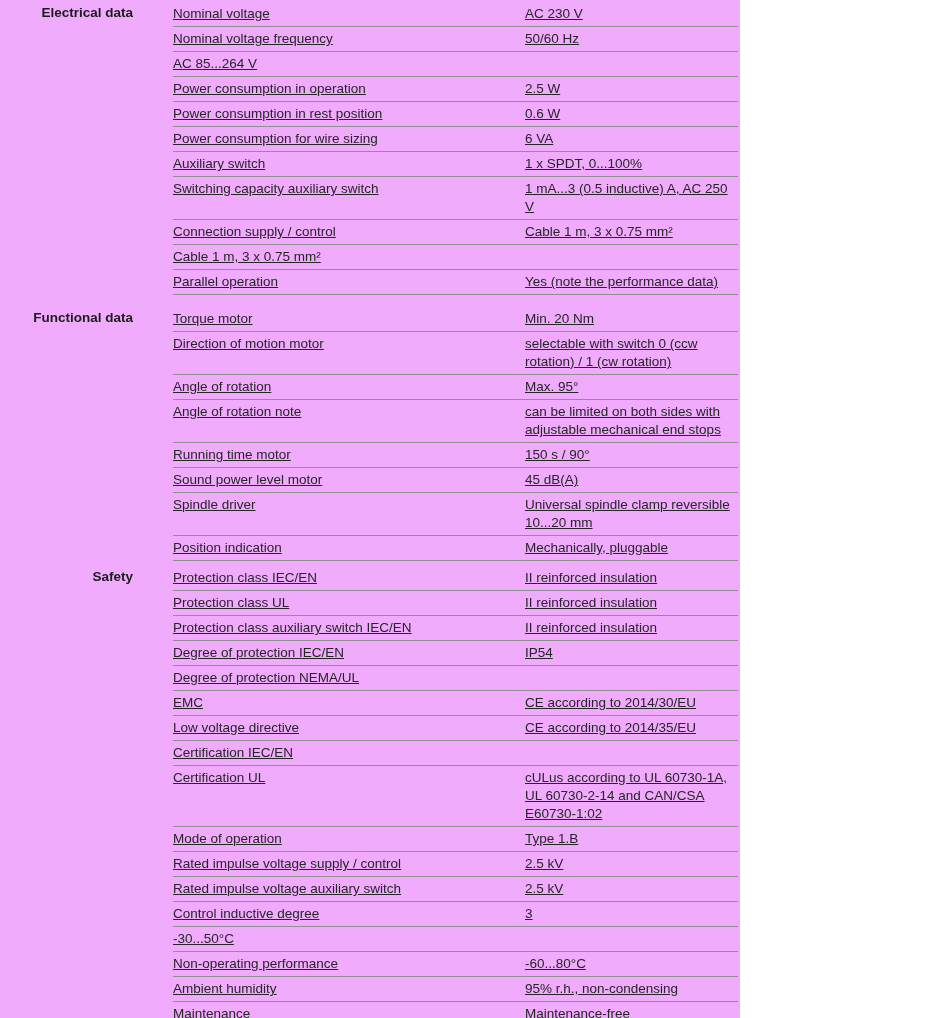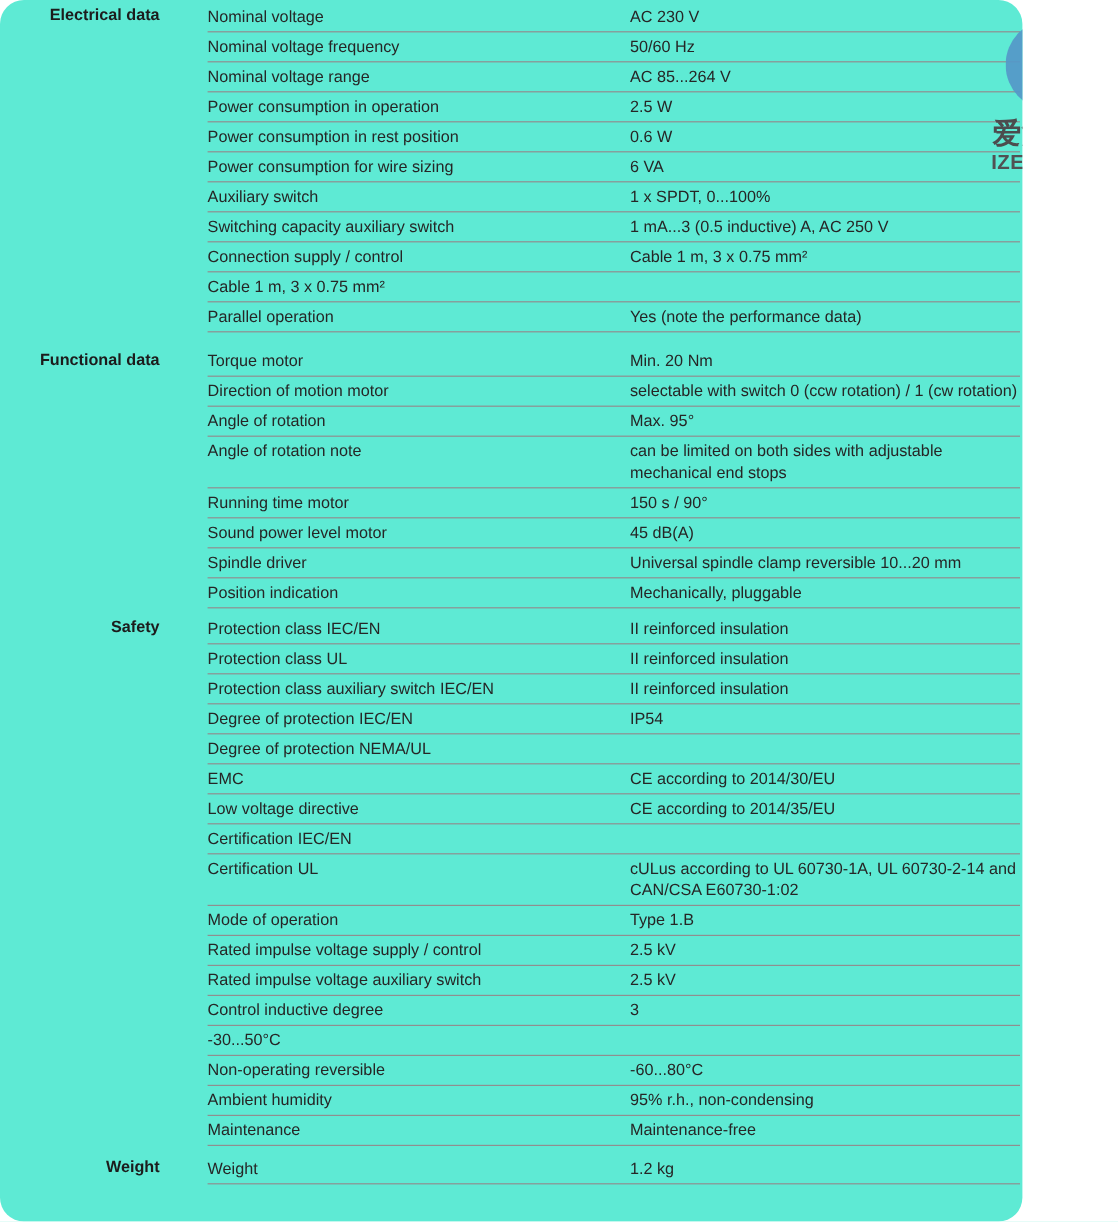--- a/index.html
+++ b/index.html
@@ -1,41 +1,40 @@
 <!DOCTYPE html>
 <html><head>
 <meta charset="utf-8">
 <style>
   html, body { margin: 0; padding: 0; background: #ffffff; }
   .page {
     position: relative;
-    width: 852px;
+    width: 740px;
     height: 1018px;
-    background: #5eead4;
+    background: #f0abfc;
     font-family: "Liberation Sans", sans-serif;
     font-size: 13.5px;
     color: #262626;
     overflow: hidden;
-    border-radius: 20px;
   }
   .spec-table { padding-top: 2px; }
   .section { display: flex; }
   .section:nth-child(2) { margin-top: 12px; }  
   .section:nth-child(3) { margin-top: 5px; }   
   .section:nth-child(4) { margin-top: 7px; }   
   .section-label-cell {
     width: 173px;
     box-sizing: border-box;
     padding: 3px 40px 0 0;
     text-align: right;
     font-weight: bold;
     color: #1c1c1c;
     white-space: nowrap;
   }
-  .rows { flex: 1; margin-right: 2px; }
+  .rows { flex: 1; margin-right: 2px; text-decoration: underline; }
   .row {
     display: flex;
     border-bottom: 1px solid #8f8f8f;
     padding: 3px 0 3px 0;
     line-height: 18px;
   }
   .prop {
     width: 352px;
     box-sizing: border-box;
     padding-right: 10px;
@@ -80,21 +79,20 @@
         <div class="rows">
           <div class="row">
             <div class="prop">Nominal voltage</div>
             <div class="val">AC 230 V</div>
           </div>
           <div class="row">
             <div class="prop">Nominal voltage frequency</div>
             <div class="val">50/60 Hz</div>
           </div>
           <div class="row">
-            <div class="prop">Nominal voltage range</div>
             <div class="val">AC 85...264 V</div>
           </div>
           <div class="row">
             <div class="prop">Power consumption in operation</div>
             <div class="val">2.5 W</div>
           </div>
           <div class="row">
             <div class="prop">Power consumption in rest position</div>
             <div class="val">0.6 W</div>
           </div>
@@ -210,21 +208,21 @@
             <div class="val">2.5 kV</div>
           </div>
           <div class="row">
             <div class="prop">Control inductive degree</div>
             <div class="val">3</div>
           </div>
           <div class="row">
             <div class="val">-30...50°C</div>
           </div>
           <div class="row">
-            <div class="prop">Non-operating reversible</div>
+            <div class="prop">Non-operating performance</div>
             <div class="val">-60...80°C</div>
           </div>
           <div class="row">
             <div class="prop">Ambient humidity</div>
             <div class="val">95% r.h., non-condensing</div>
           </div>
           <div class="row">
             <div class="prop">Maintenance</div>
             <div class="val">Maintenance-free</div>
           </div>

